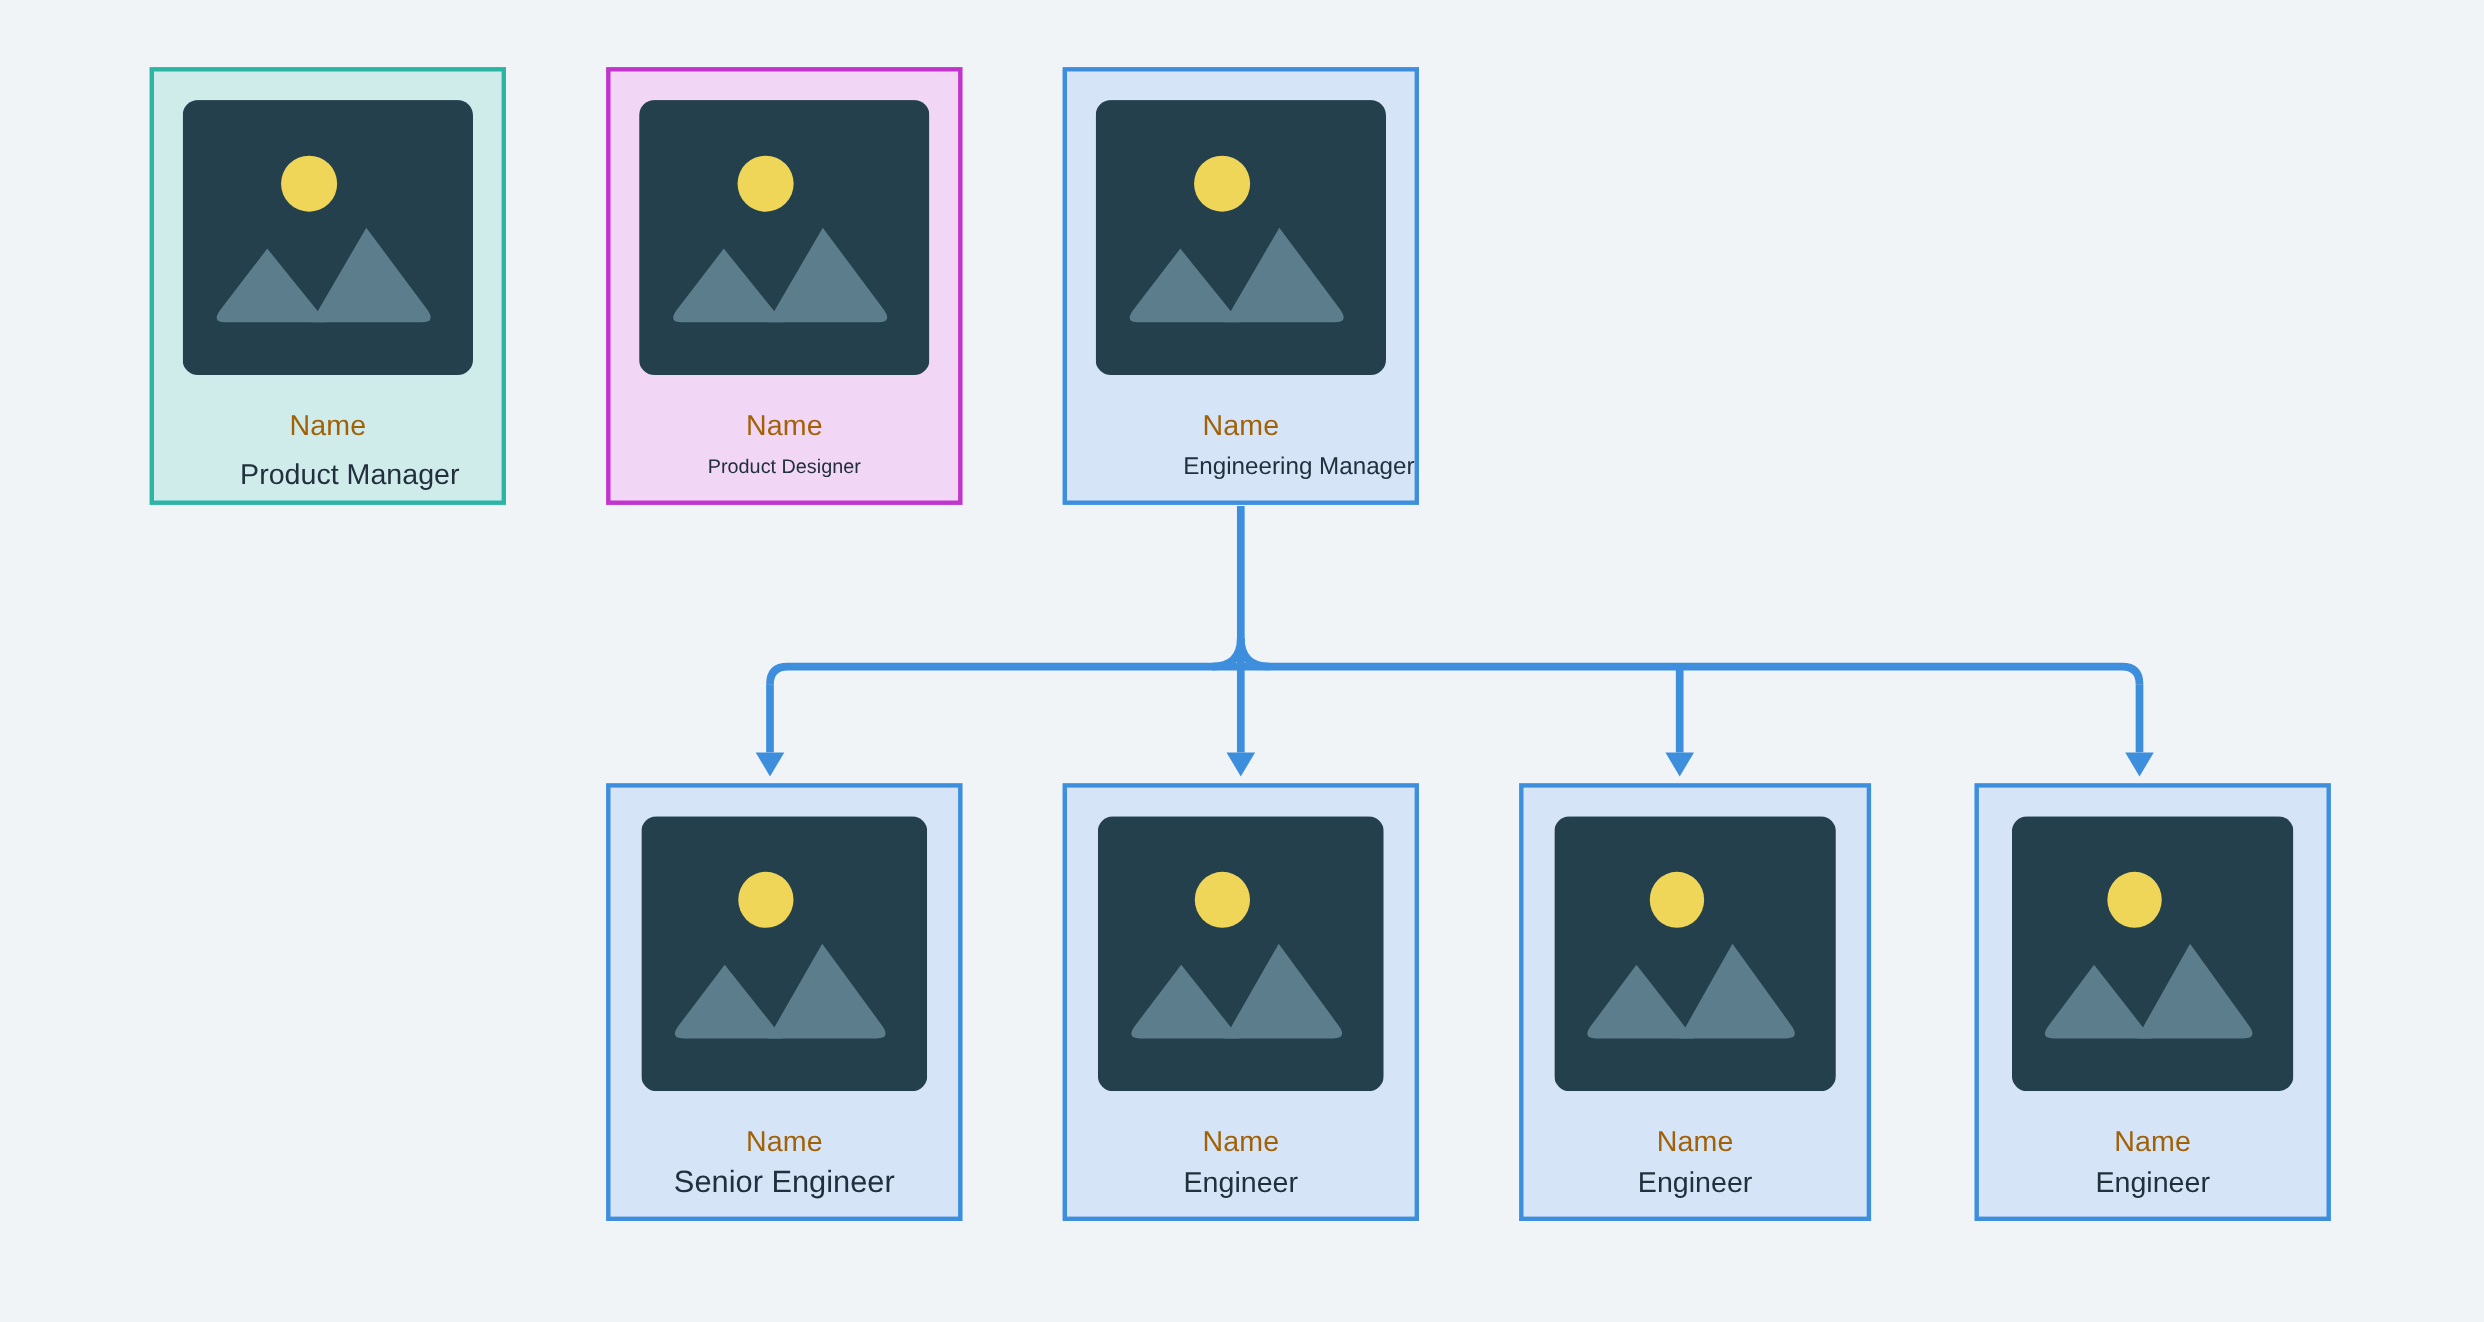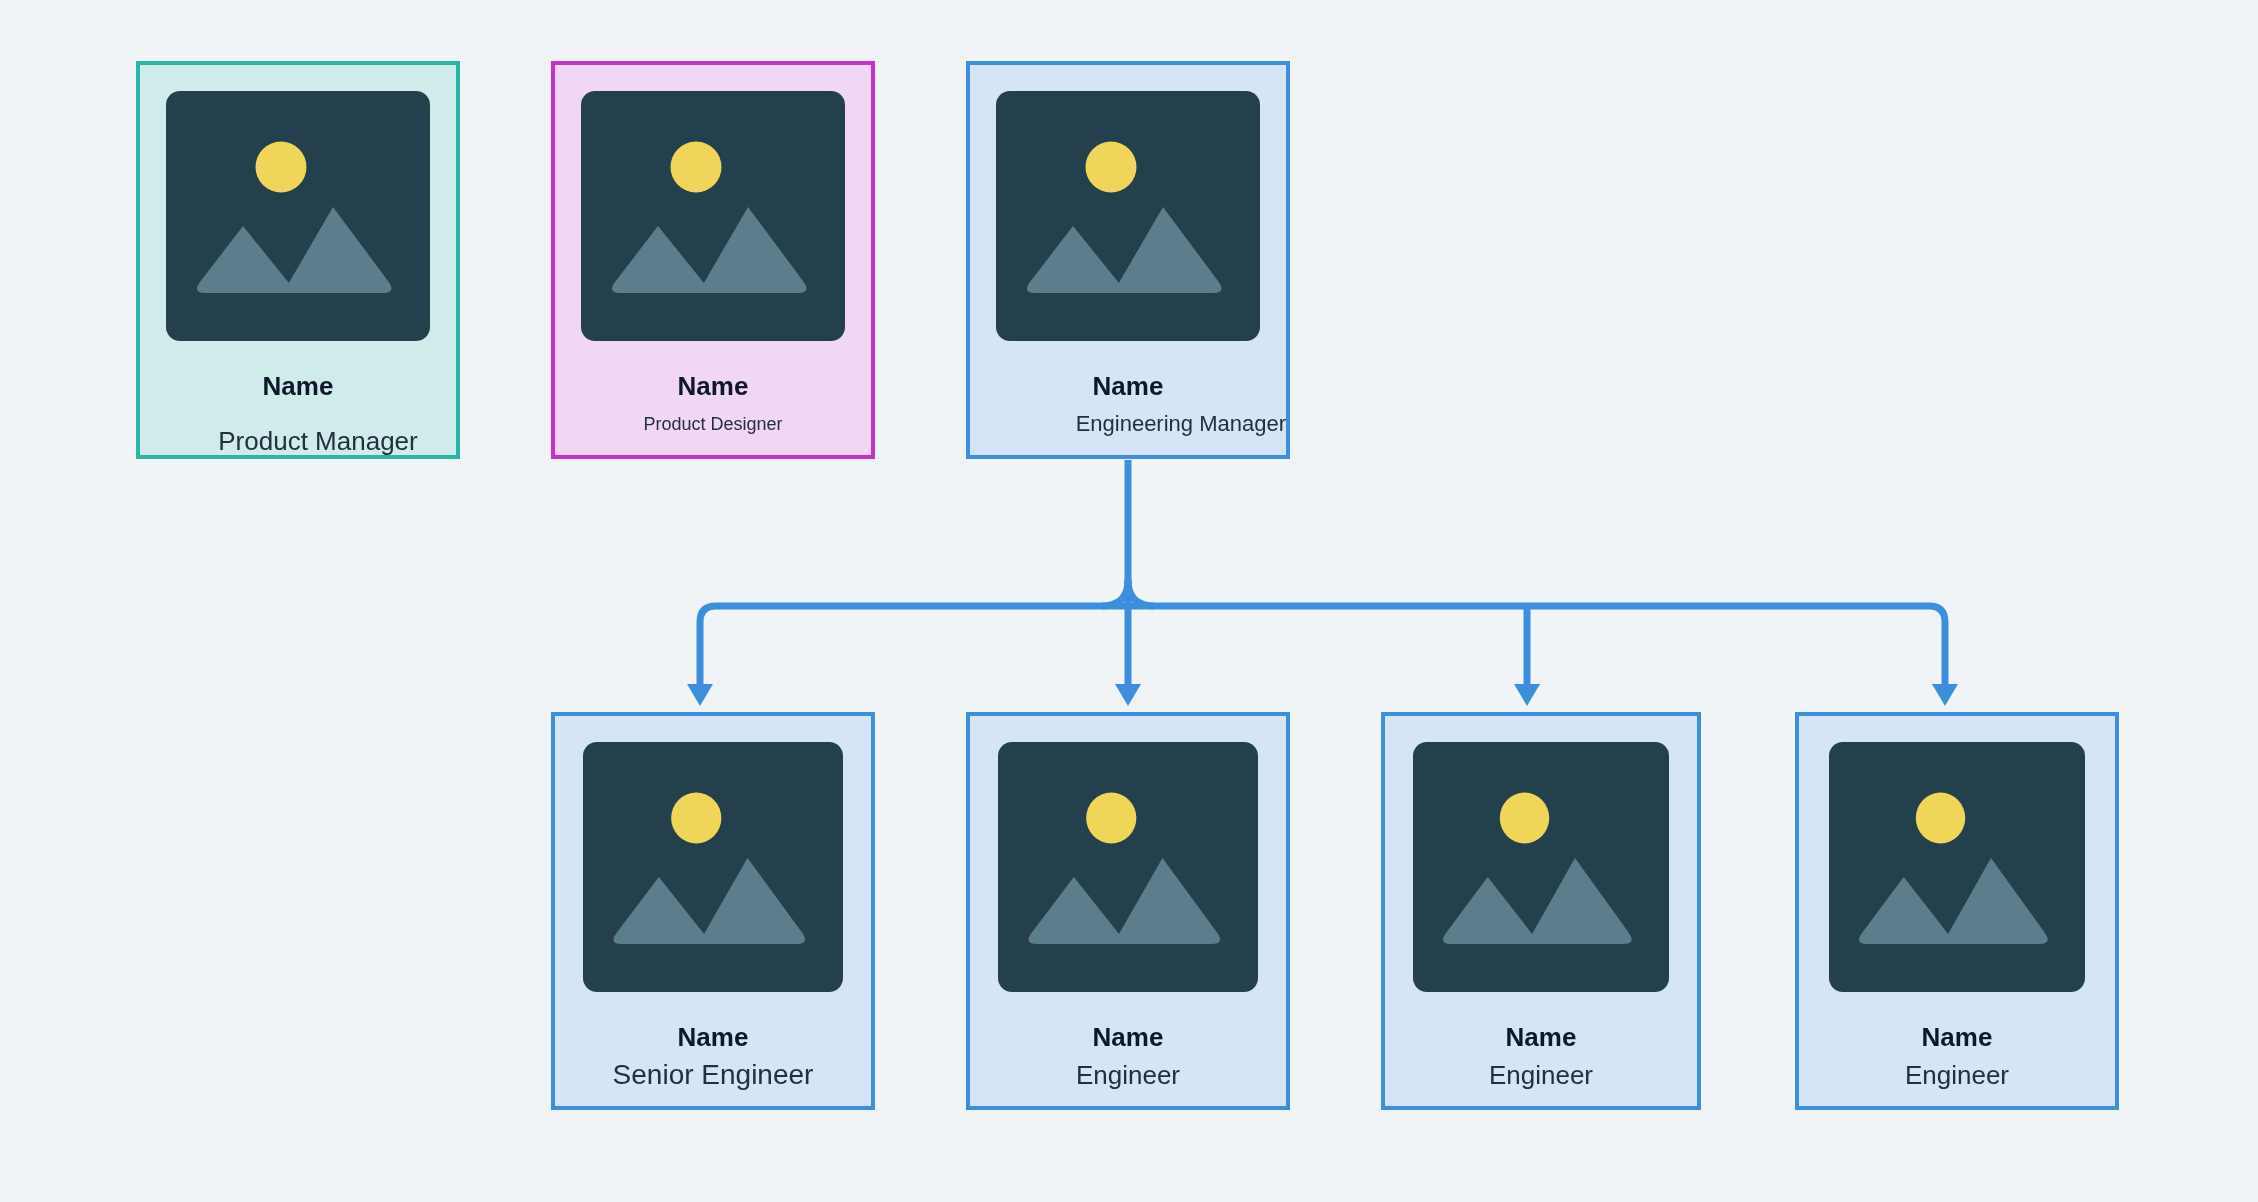--- a/index.html
+++ b/index.html
@@ -39,22 +39,22 @@
     overflow: hidden;
     flex: none;
   }
   .photo svg { display: block; }
   .card-text {
     width: 100%;
     text-align: center;
     flex: none;
   }
   .card-name {
-    font-weight: bold;
-    color: #0f172a;
+    font-weight: normal;
+    color: #a16207;
     letter-spacing: 0.1px;
   }
   .card-role {
     color: #22303d;
     font-weight: normal;
   }
 </style>
 </head>
 <body>
 
@@ -82,21 +82,21 @@
             <rect x="0" y="0" width="264" height="250" fill="#24404d"></rect>
             <circle cx="115" cy="76" r="25.5" fill="#efd658"></circle>
             <g fill="#5c7d8b">
               <path d="M167 116 L222 190 Q231 202 217 202 L117 202 Z"></path>
               <path d="M77 135 L131 202 L39 202 Q26 202 34 191 Z"></path>
             </g>
           </svg>
         </div>
         <div class="card-text" style="margin-top: 28px;">
           <div class="card-name" style="font-size: 26px; line-height: 34px;">Name</div>
-          <div class="card-role" style="font-size: 26px; line-height: 34px; margin-top: 21px; padding-left: 40px;">Product Manager</div>
+          <div class="card-role" style="font-size: 26px; line-height: 34px; margin-top: 11px; padding-left: 40px;">Product Manager</div>
         </div>
       </div>
       <div class="card" style="left: 551px; top: 61px; width: 324px; height: 398px; background: rgb(242, 214, 245); border: 4px solid rgb(194, 53, 204);">
         <div class="photo" style="margin-top: 26px; width: 264px; height: 250px;">
           <svg width="264" height="250" viewBox="0 0 264 250" preserveAspectRatio="none">
             <rect x="0" y="0" width="264" height="250" fill="#24404d"></rect>
             <circle cx="115" cy="76" r="25.5" fill="#efd658"></circle>
             <g fill="#5c7d8b">
               <path d="M167 116 L222 190 Q231 202 217 202 L117 202 Z"></path>
               <path d="M77 135 L131 202 L39 202 Q26 202 34 191 Z"></path>

